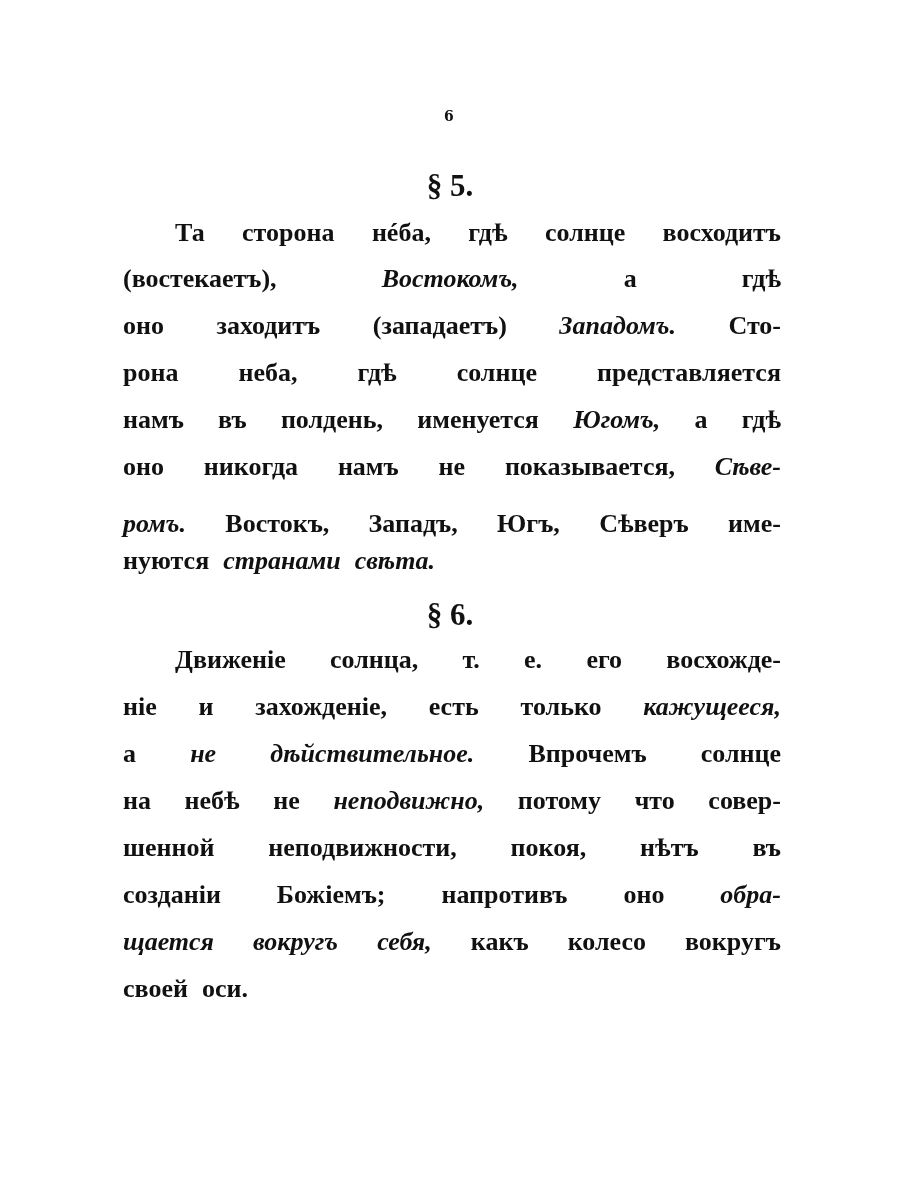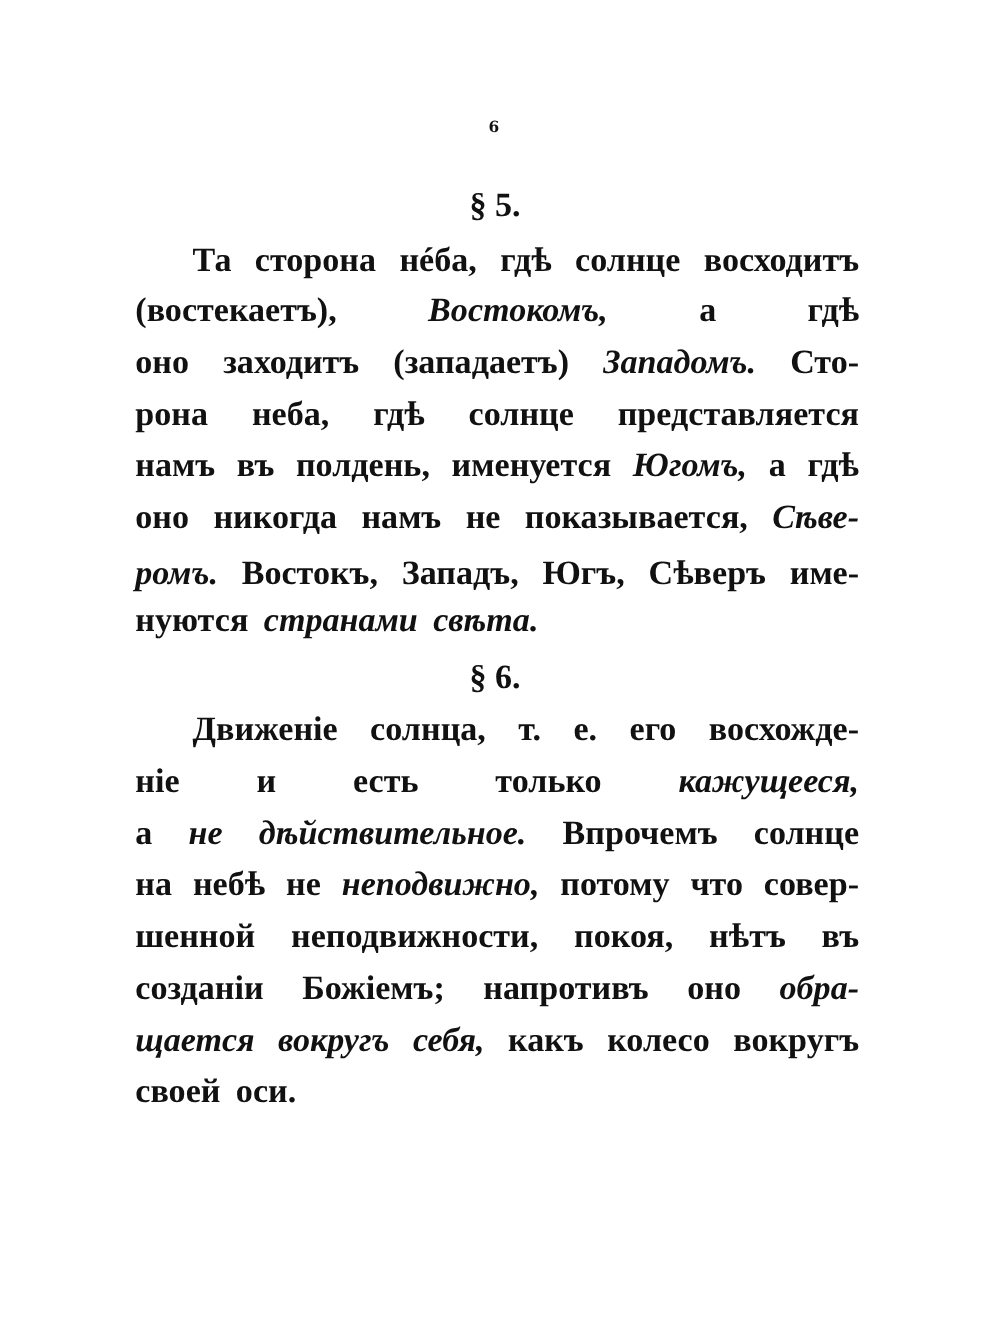--- a/index.html
+++ b/index.html
@@ -11,21 +11,21 @@
     .page-num {
       position: absolute; left: 444px; top: 108px; font-size: 14px; font-weight: bold;
     }
     .heading {
       position: absolute; left: 0; width: 900px; text-align: center;
       font-family: "Liberation Serif", serif; font-size: 31px; font-weight: bold;
     }
     .line {
       position: absolute; left: 123px; width: 658px; height: 40px;
       font-family: "Liberation Serif", serif;
-      font-size: 31px; font-weight: bold; white-space: nowrap;
+      font-size: 26px; font-weight: bold; white-space: nowrap;
       display: flex; justify-content: space-between; align-items: baseline;
     }
     .line.indent { left: 175px; width: 606px; }
     .line.last { justify-content: flex-start; }
     .line.last span { margin-right: 14px; }
     .it { font-style: italic; }
   </style>
 </head>
 <body>
 
@@ -98,20 +98,21 @@
   <span>Движеніе</span>
   <span>солнца,</span>
   <span>т.</span>
   <span>е.</span>
   <span>его</span>
   <span>восхожде-</span>
 </div>
 <div class="line" style="top:692px;">
   <span>ніе</span>
   <span>и</span>
+  <span>захожденіе,</span>
   <span>есть</span>
   <span>только</span>
   <span class="it">кажущееся,</span>
 </div>
 <div class="line" style="top:739px;">
   <span>а</span>
   <span class="it">не</span>
   <span class="it">дѣйствительное.</span>
   <span>Впрочемъ</span>
   <span>солнце</span>

